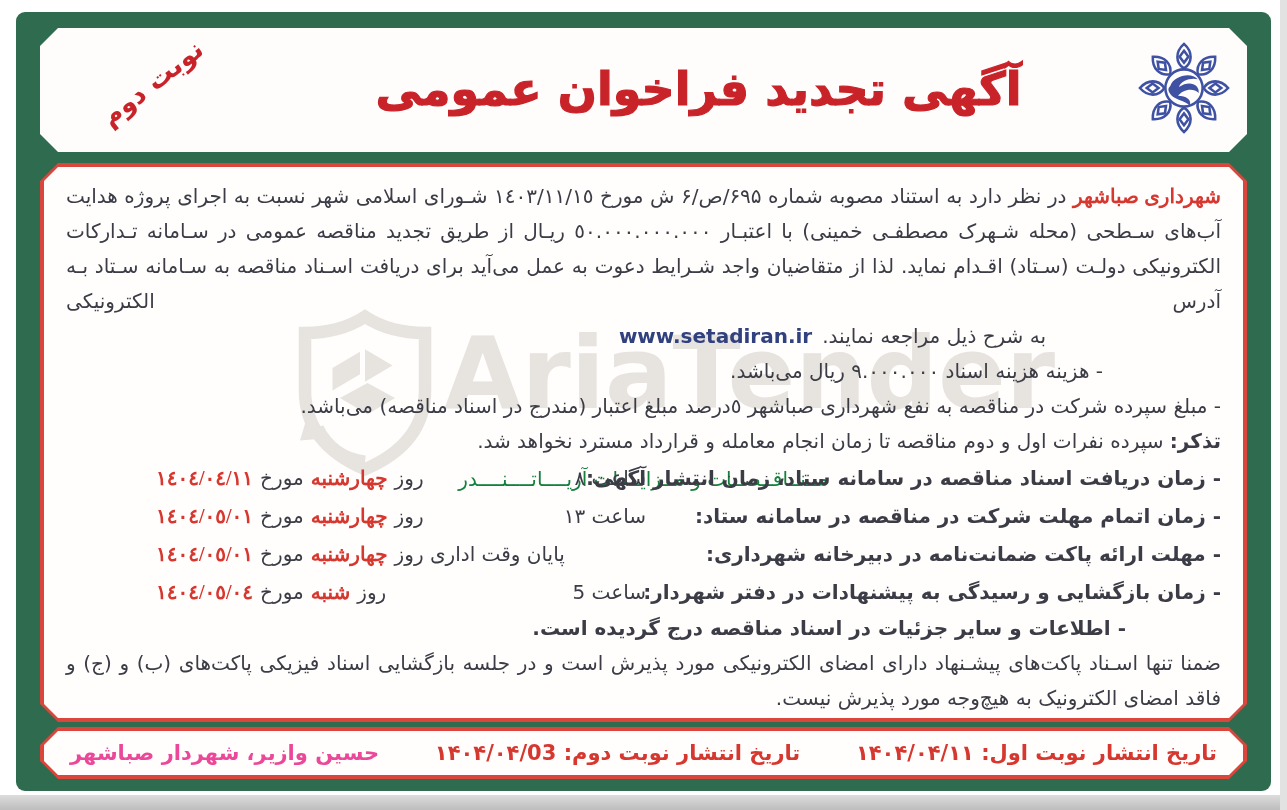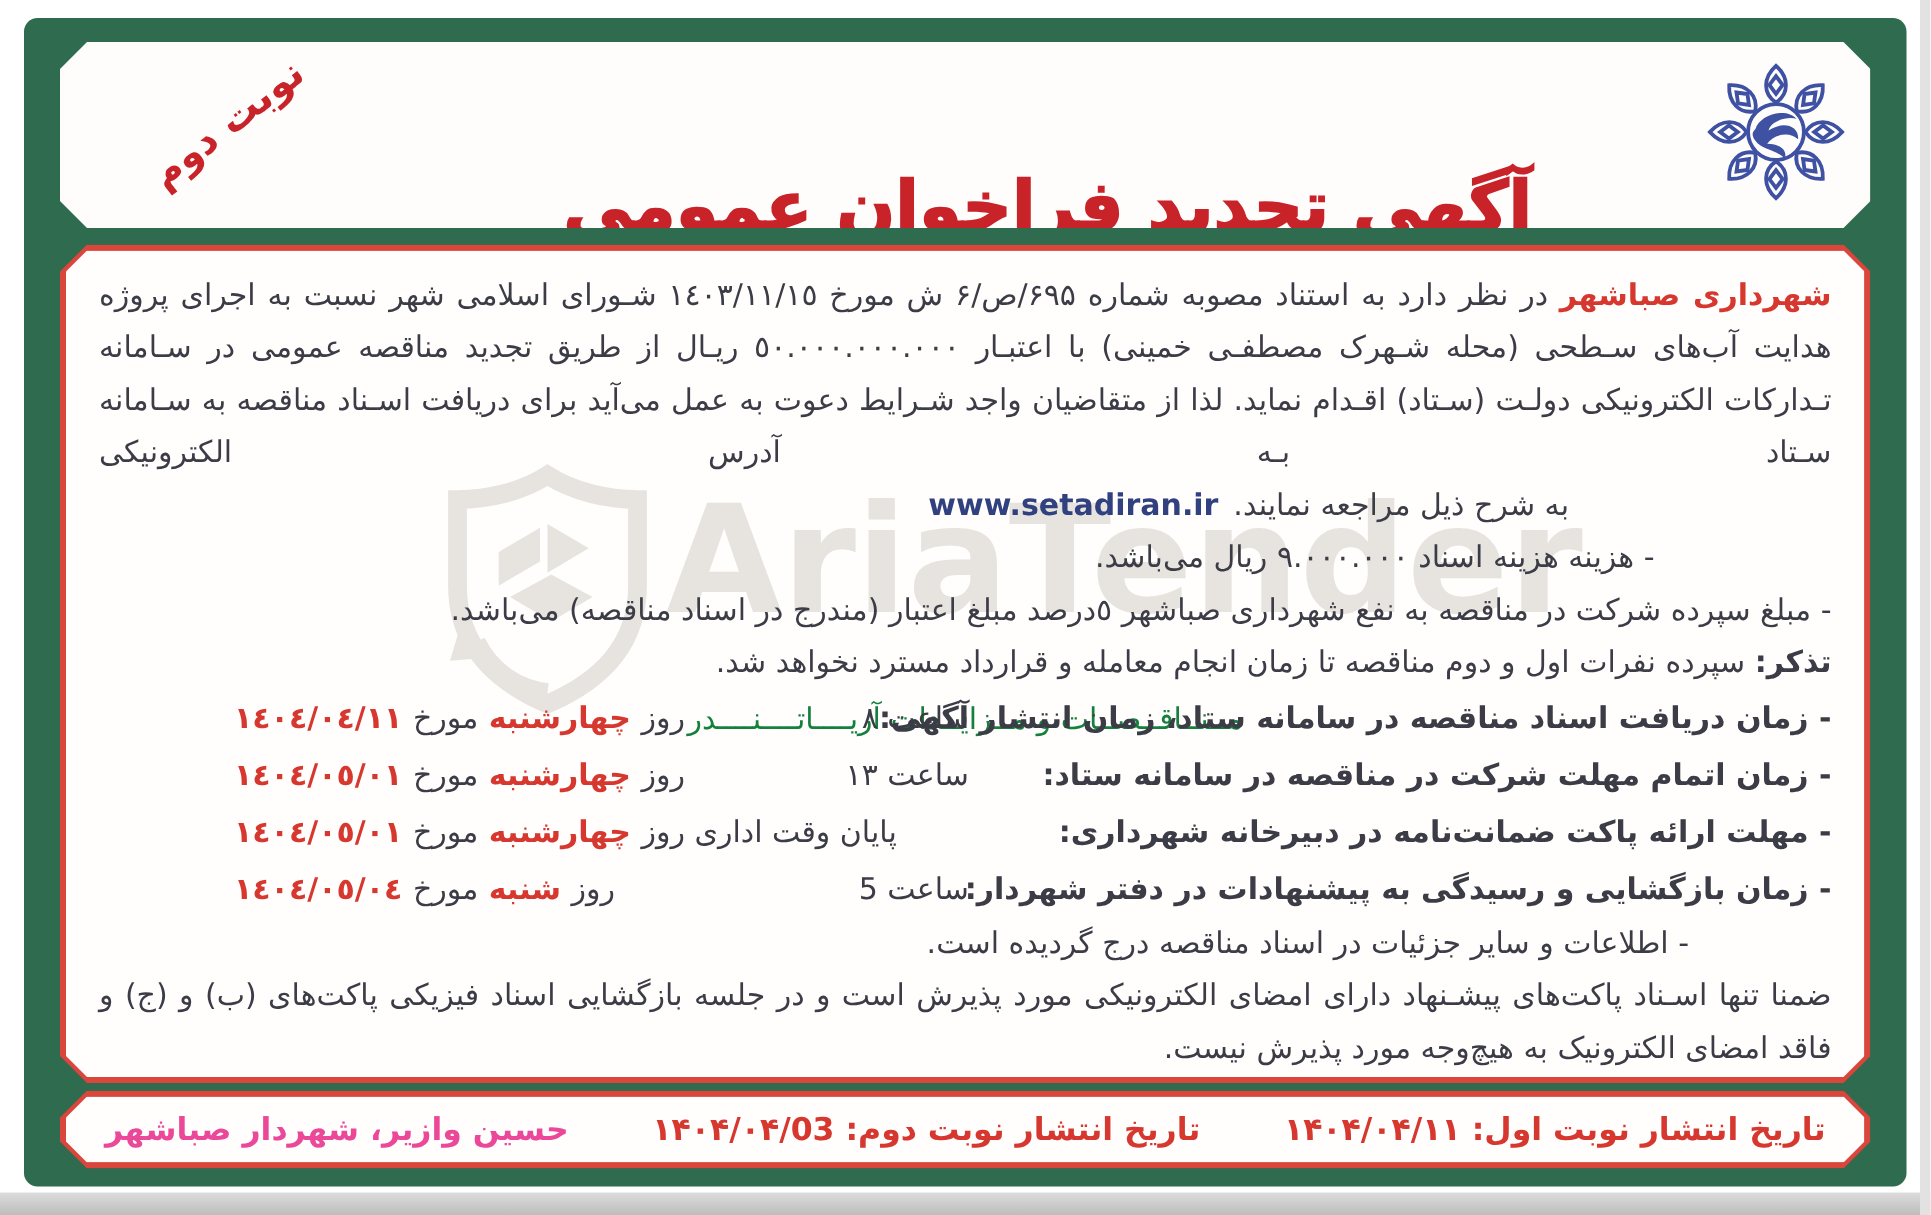--- a/index.html
+++ b/index.html
@@ -13,39 +13,39 @@
   .notch { clip-path: polygon(18px 0, calc(100% - 18px) 0, 100% 18px,
     100% calc(100% - 18px), calc(100% - 18px) 100%, 18px 100%, 0 calc(100% - 18px), 0 18px); }
   .notch-sm { clip-path: polygon(14px 0, calc(100% - 14px) 0, 100% 14px,
     100% calc(100% - 14px), calc(100% - 14px) 100%, 14px 100%, 0 calc(100% - 14px), 0 14px); }
 
   .header-box { position: absolute; left: 24px; top: 16px; width: 1207px; height: 124px;
     background: #fefdfc; }
   .edition { position: absolute; left: 42px; top: 40px; width: 140px; text-align: center;
     color: #c9232a; font-weight: bold; font-size: 26px; transform: rotate(-38deg); }
   .title { position: absolute; left: 110px; right: 0; top: 34px; text-align: center;
-    color: #c9232a; font-size: 46px; font-weight: bold; margin-top: 48px; -webkit-text-stroke: 1.2px #c9232a; }
+    color: #c9232a; font-size: 46px; font-weight: bold; -webkit-text-stroke: 1.2px #c9232a; }
   .logo { position: absolute; right: 14px; top: 8px; }
 
   .red-box { position: absolute; left: 24px; width: 1207px; background: #da453c; padding: 4px; }
   .body-box { top: 151px; height: 559px; }
   .footer-box { top: 715px; height: 52px; }
   .box-inner { width: 100%; height: 100%; background: #fffefd; position: relative; overflow: hidden; }
 
   .content { position: relative; z-index: 1; direction: rtl; padding: 12px 22px 0 22px;
     color: #3c3c46; font-size: 20px; }
   .para { text-align: justify; text-align-last: justify; line-height: 35px; }
-  .red { color: #d6372e; }
+  .red { color: #d6372e; font-family: Liberation Serif, serif; }
   .bold { font-weight: bold; }
   .site-line { display: flex; direction: rtl; justify-content: flex-start; align-items: center;
     gap: 10px; padding-left: 0; padding-right: 175px; height: 35px; line-height: 35px; }
   .url { direction: ltr; unicode-bidi: embed; color: #31407e; font-weight: bold; }
   .line { line-height: 35px; }
   .indent-a { padding-right: 118px; }
-  .indent-b { padding-right: 95px; }
+  .indent-b { padding-right: 95px; font-weight: bold; }
   .srow { position: relative; height: 38px; line-height: 38px; }
   .slabel { font-weight: bold; }
   .sval { position: absolute; left: 90px; top: 0; width: 490px; height: 38px;
     display: flex; direction: rtl; justify-content: space-between; align-items: center; }
   .sphrase { display: inline-flex; direction: rtl; gap: 7px; }
   .closing { text-align: justify; line-height: 35px; }
 
   .wm { position: absolute; z-index: 0; }
   .wm-text { left: 400px; top: 148px; font-size: 100px; font-weight: bold;
     color: #e7e3df; white-space: nowrap; }

